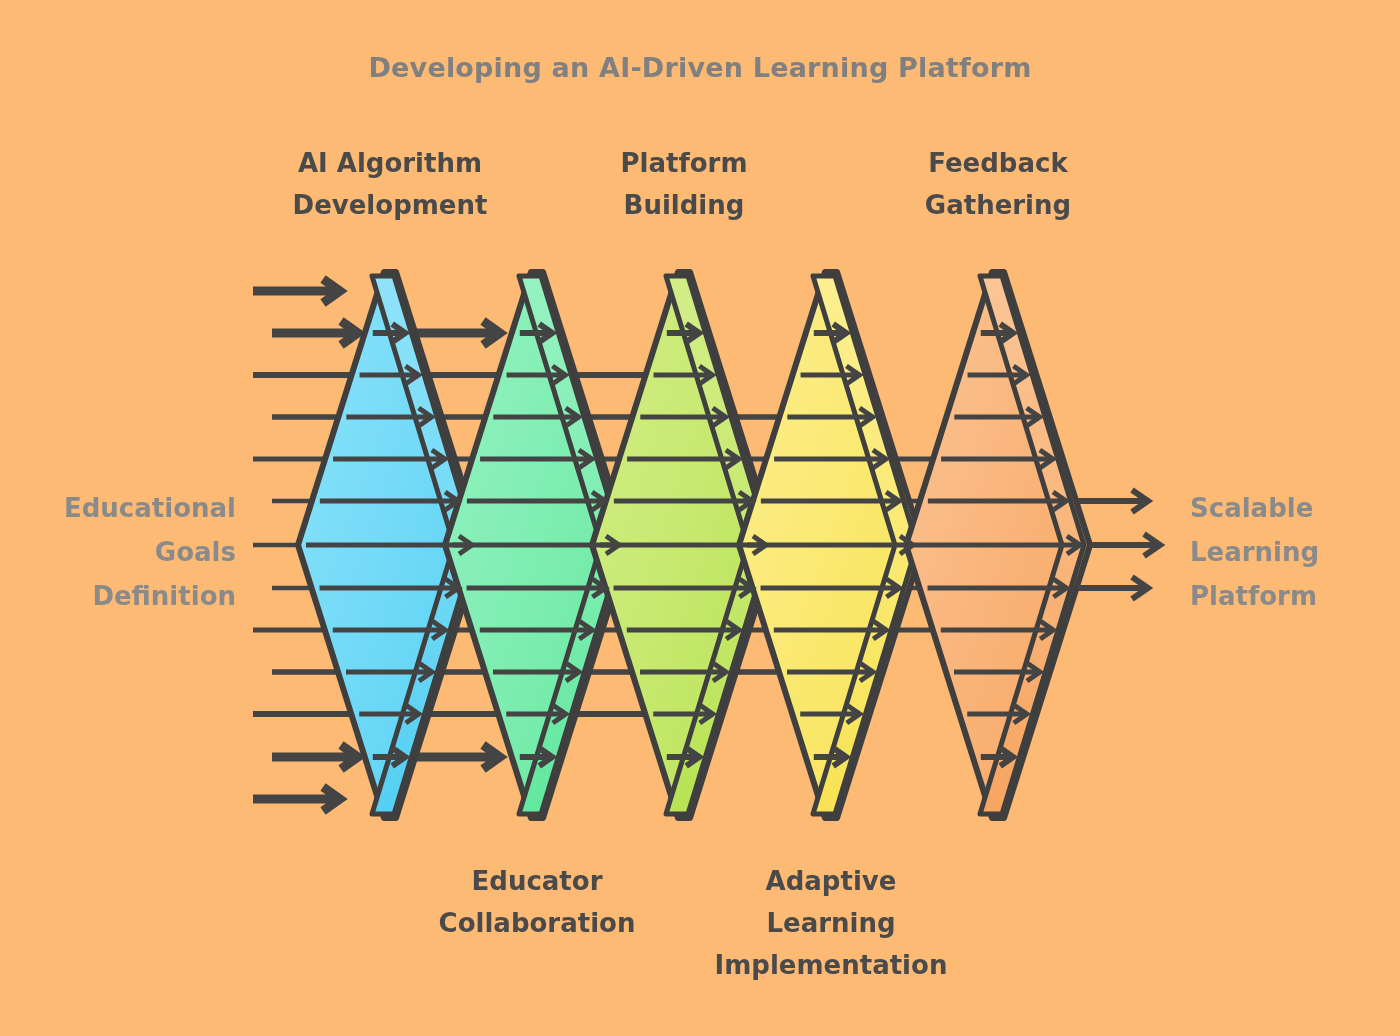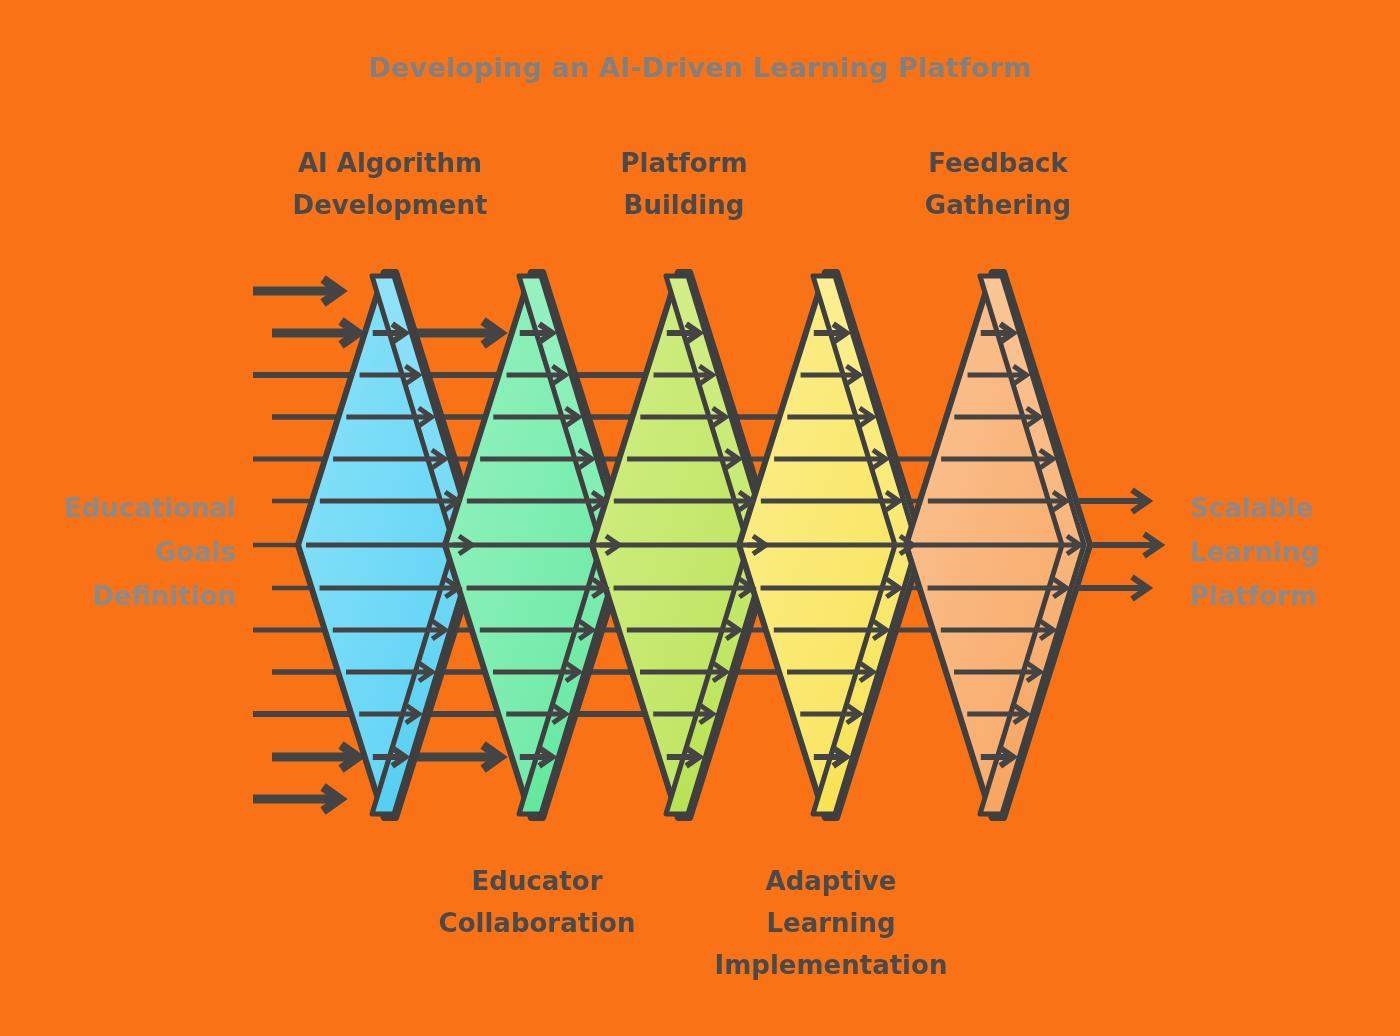--- a/index.html
+++ b/index.html
@@ -4,21 +4,21 @@
 <style>
   html, body {
     margin: 0;
     padding: 0;
     background: #000000;
   }
   #stage {
     position: relative;
     width: 1400px;
     height: 1036px;
-    background: #f97316;
+    background: #fdba74;
     overflow: hidden;
     font-family: "DejaVu Sans", "Liberation Sans", sans-serif;
   }
   #diagram-svg {
     position: absolute;
     left: 0;
     top: 0;
     width: 1400px;
     height: 1036px;
   }

